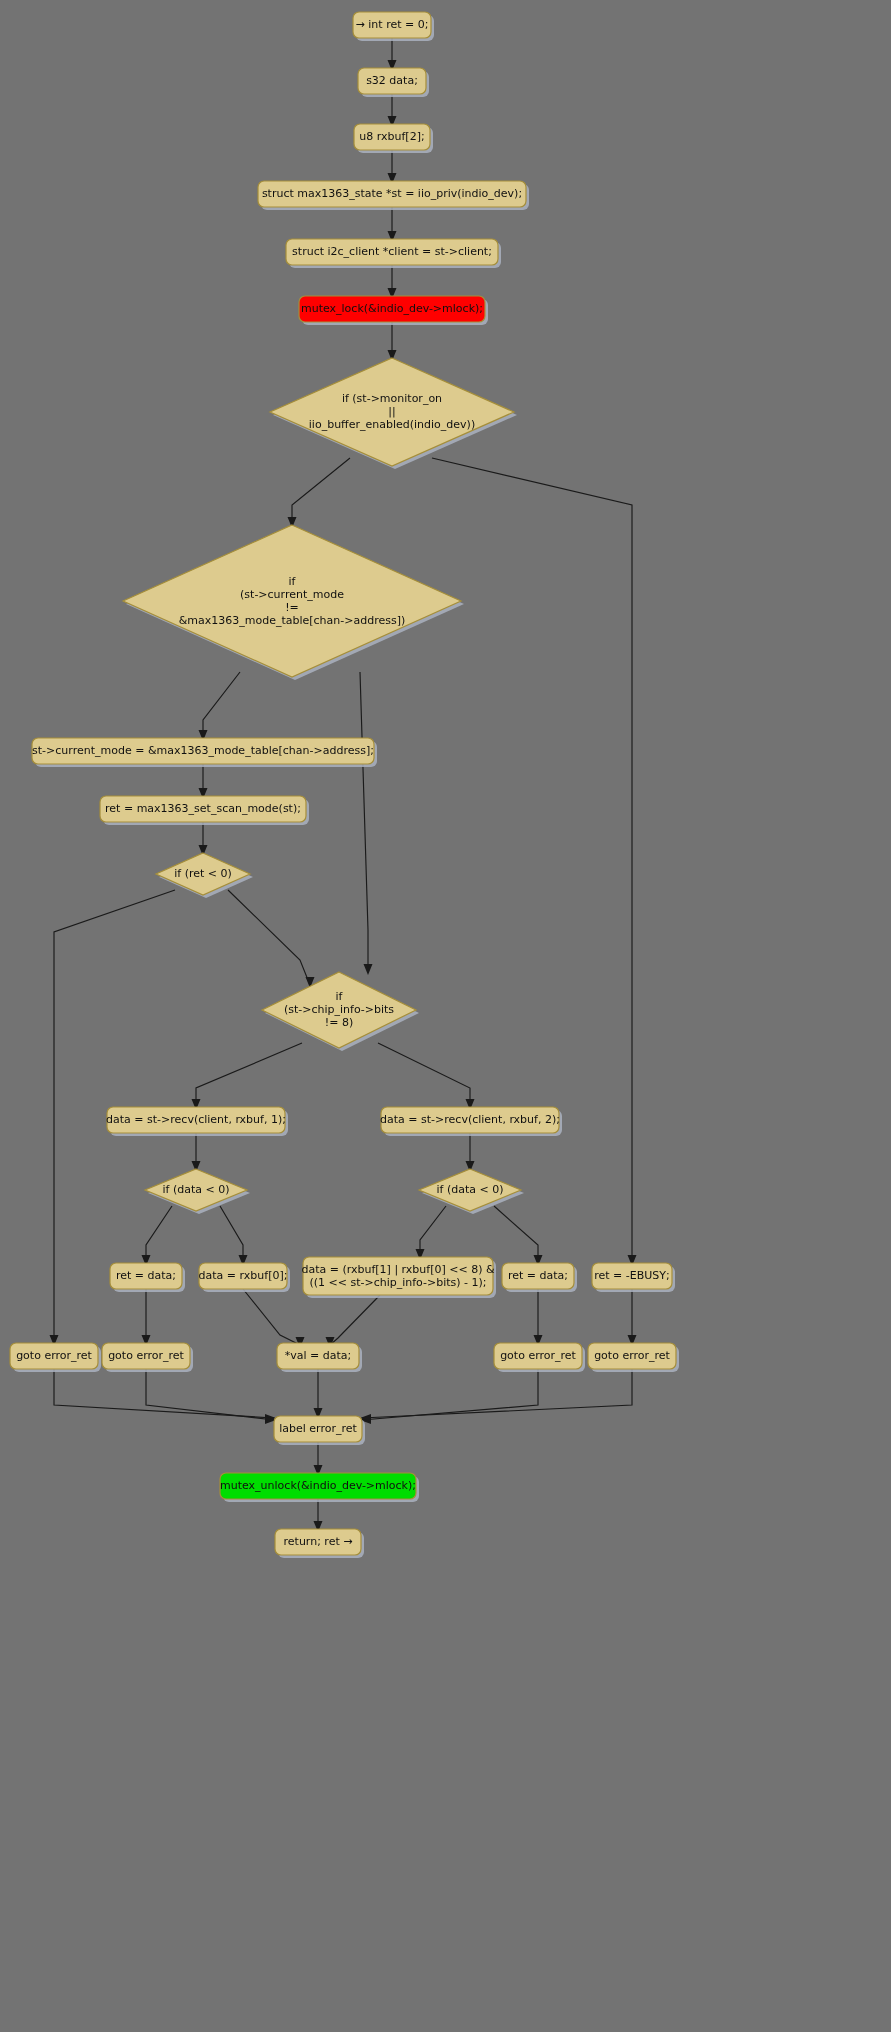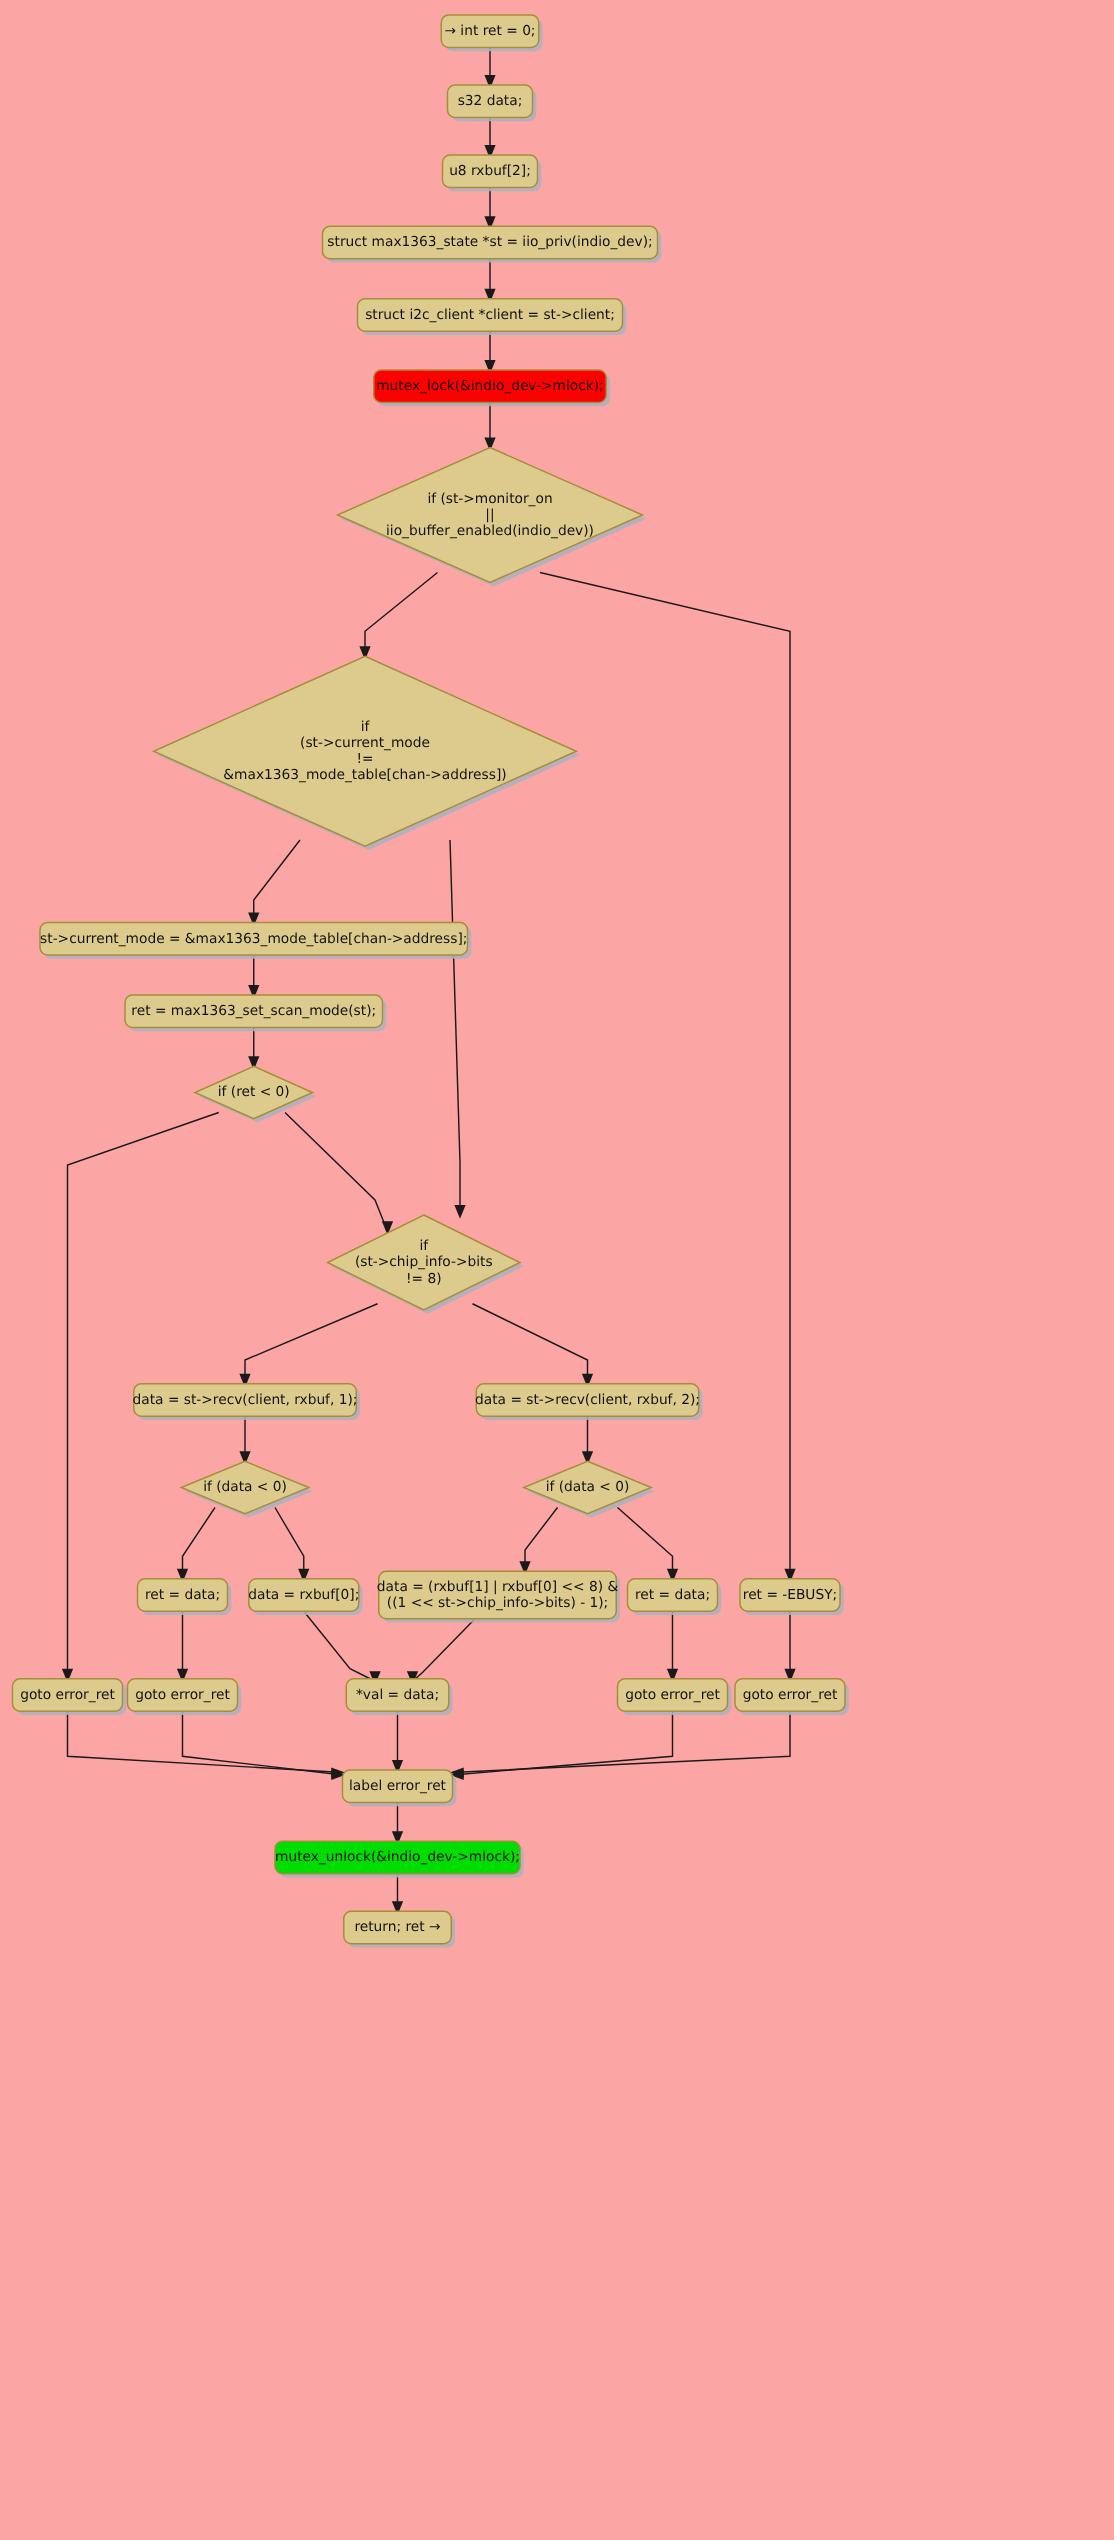--- a/index.html
+++ b/index.html
@@ -6,21 +6,21 @@
   html, body {
     margin: 0;
     padding: 0;
     background: #ffffff;
     font-family: "DejaVu Sans", sans-serif;
   }
   #diagram-root {
     position: relative;
     width: 891px;
     height: 2032px;
-    background: #fca5a5;
+    background: #737373;
     overflow: hidden;
   }
   svg#flow { display: block; width: 891px; height: 2032px; }
 
   .node-rect {
     fill: #DDCB8E;
     stroke: #A58E3A;
     stroke-width: 1.2;
   }
   .node-rect.red   { fill: #FF0000; stroke: #A58E3A; }

